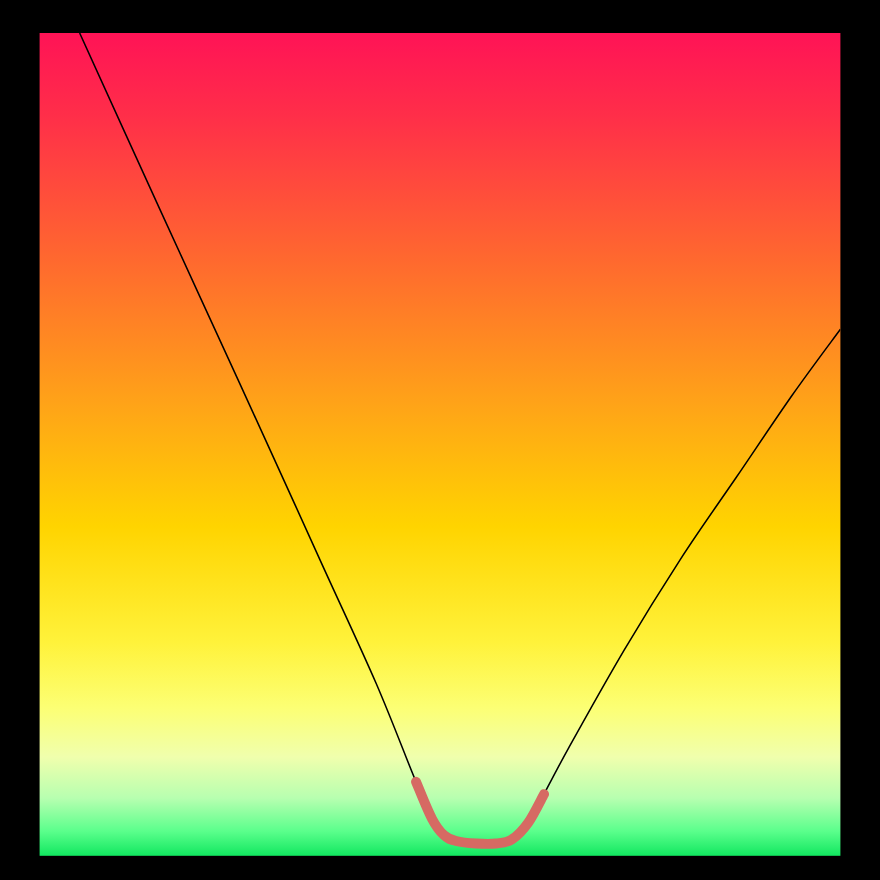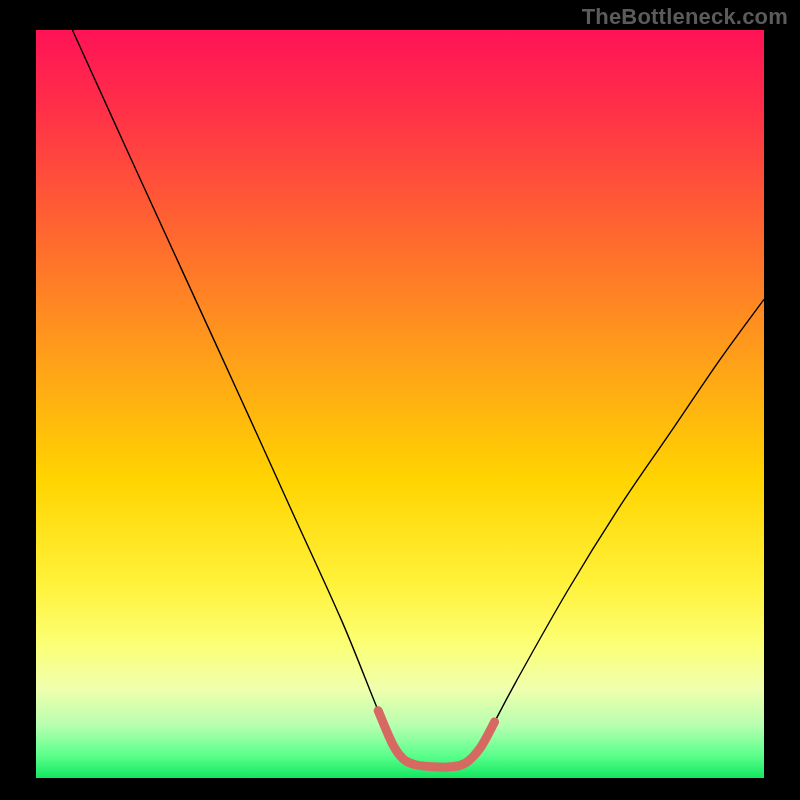--- a/index.html
+++ b/index.html
@@ -60,21 +60,20 @@
     width: calc(800px - 72px); 
     height: calc(800px - 52px); 
     z-index: 20;
     pointer-events: none;
   }
 </style>
 </head>
 <body>
 
 <div class="frame">
-  <div class="watermark">TheBottleneck.com</div>
 
   <div class="plot"></div>
 
   <svg class="curve" viewBox="0 0 728 748" preserveAspectRatio="none">
     <path id="series-main" fill="none" stroke="#000000" stroke-width="1.4" d="M 36.4 0.0 C 45.6 20.2, 67.7 69.1, 87.4 112.2 C 107.0 155.3, 124.6 193.6, 145.6 239.4 C 166.6 285.1, 184.2 323.4, 203.8 366.5 C 223.5 409.6, 236.5 438.3, 254.8 478.7 C 273.1 519.1, 290.0 554.6, 305.8 590.9 C 321.5 627.3, 332.3 657.1, 342.2 680.7 C 352.0 704.2, 355.1 712.4, 360.4 721.8 C 365.6 731.2, 365.4 730.3, 371.3 733.0 C 377.2 735.7, 385.3 736.1, 393.1 736.8 C 401.0 737.5, 408.4 737.5, 415.0 736.8 C 421.5 736.1, 424.3 736.4, 429.5 733.0 C 434.8 729.7, 434.9 732.9, 444.1 718.1 C 453.3 703.3, 464.8 679.0, 480.5 650.8 C 496.2 622.5, 513.1 592.0, 531.4 561.0 C 549.8 530.0, 564.1 507.0, 582.4 478.7 C 600.7 450.4, 615.0 430.8, 633.4 403.9 C 651.7 377.0, 667.3 353.4, 684.3 329.1 C 701.4 304.9, 720.1 280.1, 728.0 269.3"></path>
     <path id="series-trough" fill="none" stroke="#d66a63" stroke-width="9" stroke-linecap="round" stroke-linejoin="round" d="M 342.2 680.7 C 344.8 686.7, 352.1 705.6, 356.7 714.3 C 361.3 723.1, 363.7 725.7, 367.6 729.3 C 371.6 732.9, 373.3 733.2, 378.6 734.5 C 383.8 735.9, 390.2 736.4, 396.8 736.8 C 403.3 737.2, 409.1 737.5, 415.0 736.8 C 420.9 736.1, 424.3 736.4, 429.5 733.0 C 434.8 729.7, 438.8 725.5, 444.1 718.1 C 449.3 710.7, 456.0 696.6, 458.6 691.9"></path>
   </svg>
 </div>
 
 </body></html>

